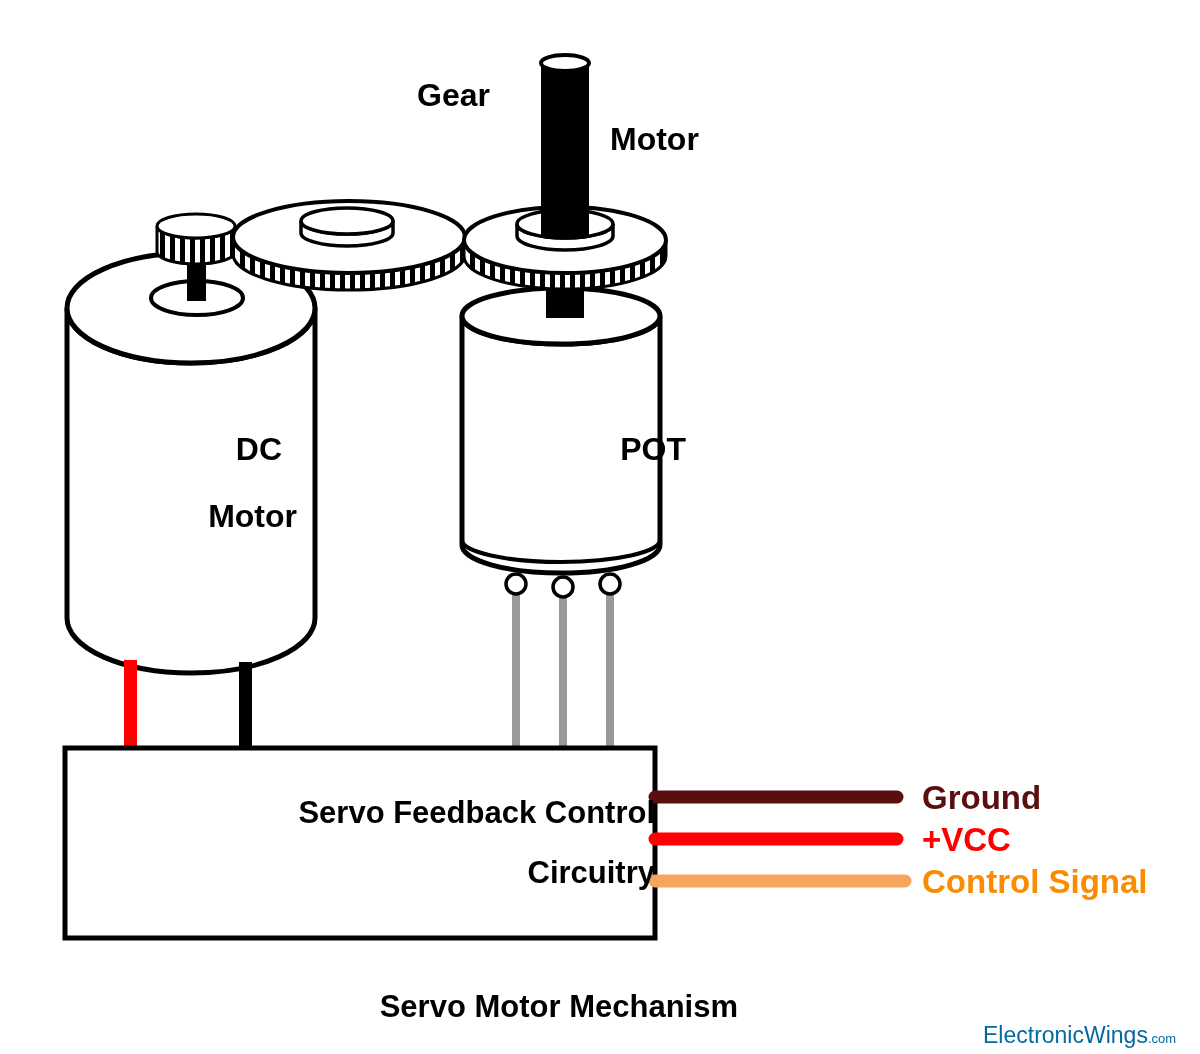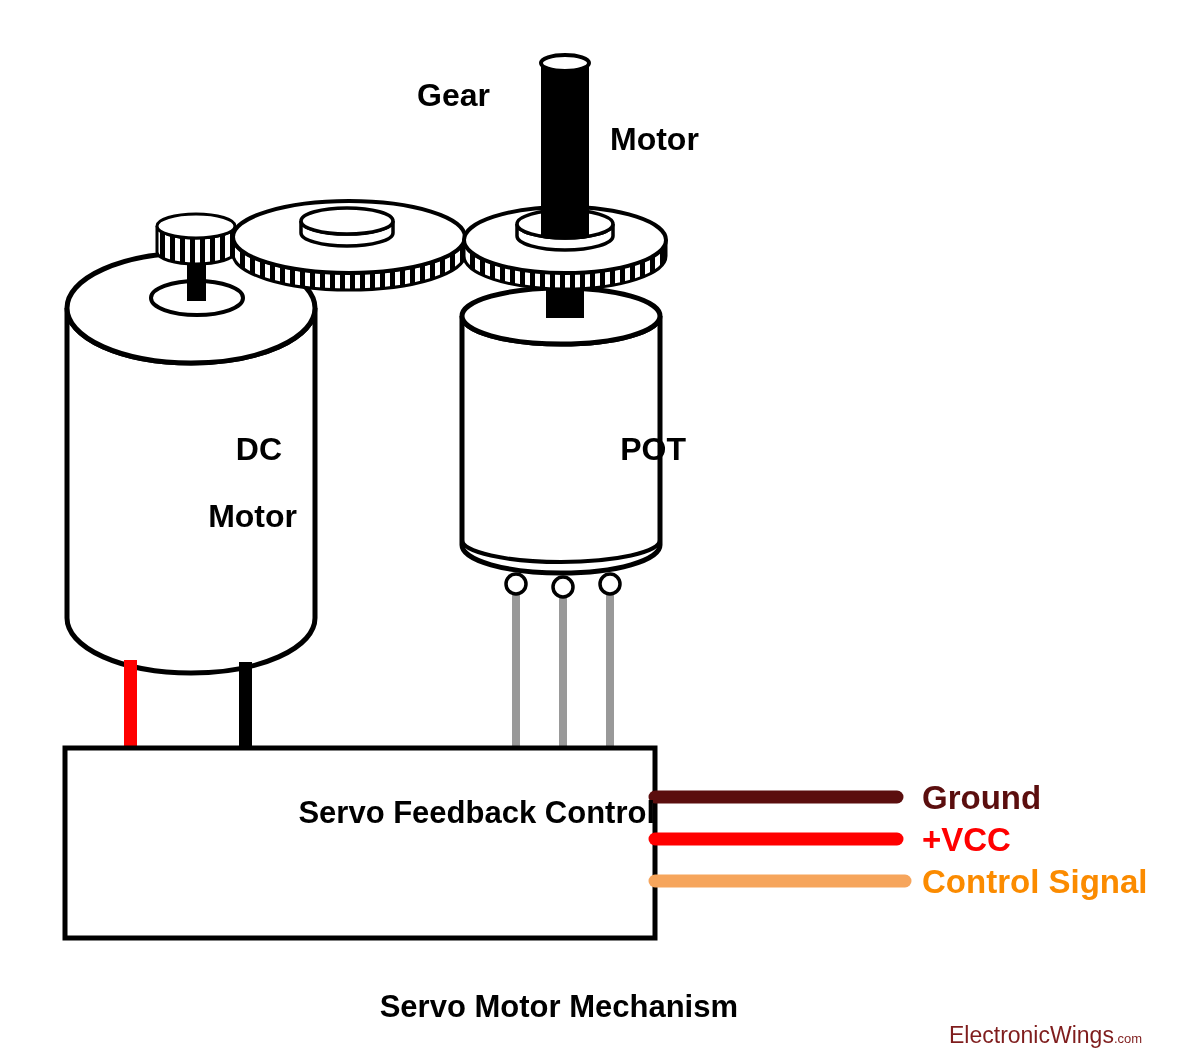--- a/index.html
+++ b/index.html
@@ -30,22 +30,22 @@
   .gear-label-2 { left: 230px; top: 116px; width: 260px; }
   .shaft-label  { left: 610px; top: 120px; }
   .dc-label     { left: 66px;  top: 430px; width: 216px; }
   .motor-label  { left: 66px;  top: 497px; width: 231px; }
   .pot-label    { left: 436px; top: 430px; width: 250px; }
   .circuit-line1 { left: 65px; top: 794px; width: 590px; font-size: 31px; }
   .circuit-line2 { left: 65px; top: 854px; width: 590px; font-size: 31px; }
   .caption-label { left: 138px; top: 988px; width: 600px; font-size: 31px; }
   .watermark {
     position: absolute;
-    left: 949px; top: 1022px;
-    color: #7f1d1d;
+    left: 983px; top: 1022px;
+    color: #0369a1;
     font-weight: normal;
     font-size: 23px;
     white-space: nowrap;
   }
   .watermark .tld { font-size: 13px; }
 </style>
 </head>
 <body>
 
 <div class="canvas">
@@ -125,17 +125,18 @@
       <text x="922" y="893" fill="#FB8B00">Control Signal</text>
     </g>
   </svg>
 
   <div class="label centered gear-label-1">Gear</div>
   <div class="label shaft-label">Motor</div>
   <div class="label centered dc-label">DC</div>
   <div class="label centered motor-label">Motor</div>
   <div class="label centered pot-label">POT</div>
   <div class="label centered circuit-line1">Servo Feedback Control</div>
+  <div class="label centered circuit-line2">Circuitry</div>
   <div class="label centered caption-label">Servo Motor Mechanism</div>
 
   <div class="watermark"><span>ElectronicWings</span><span class="tld">.com</span></div>
 
 </div>
 
 </body></html>

